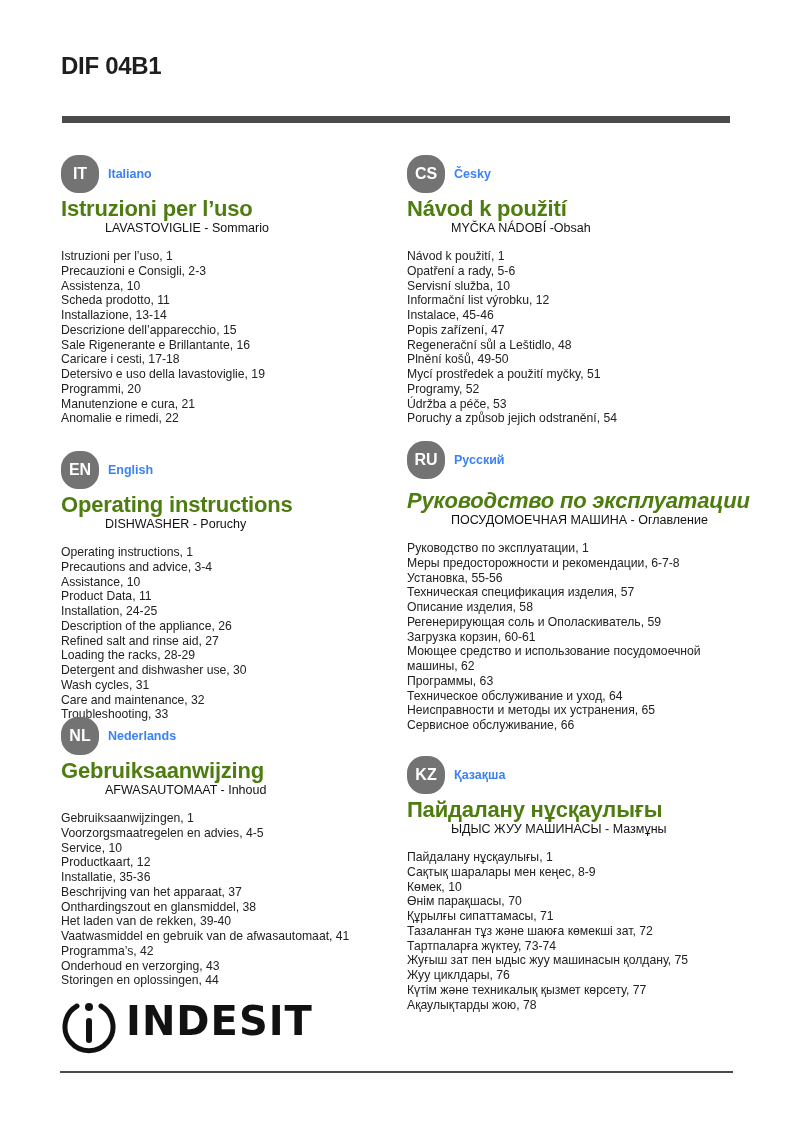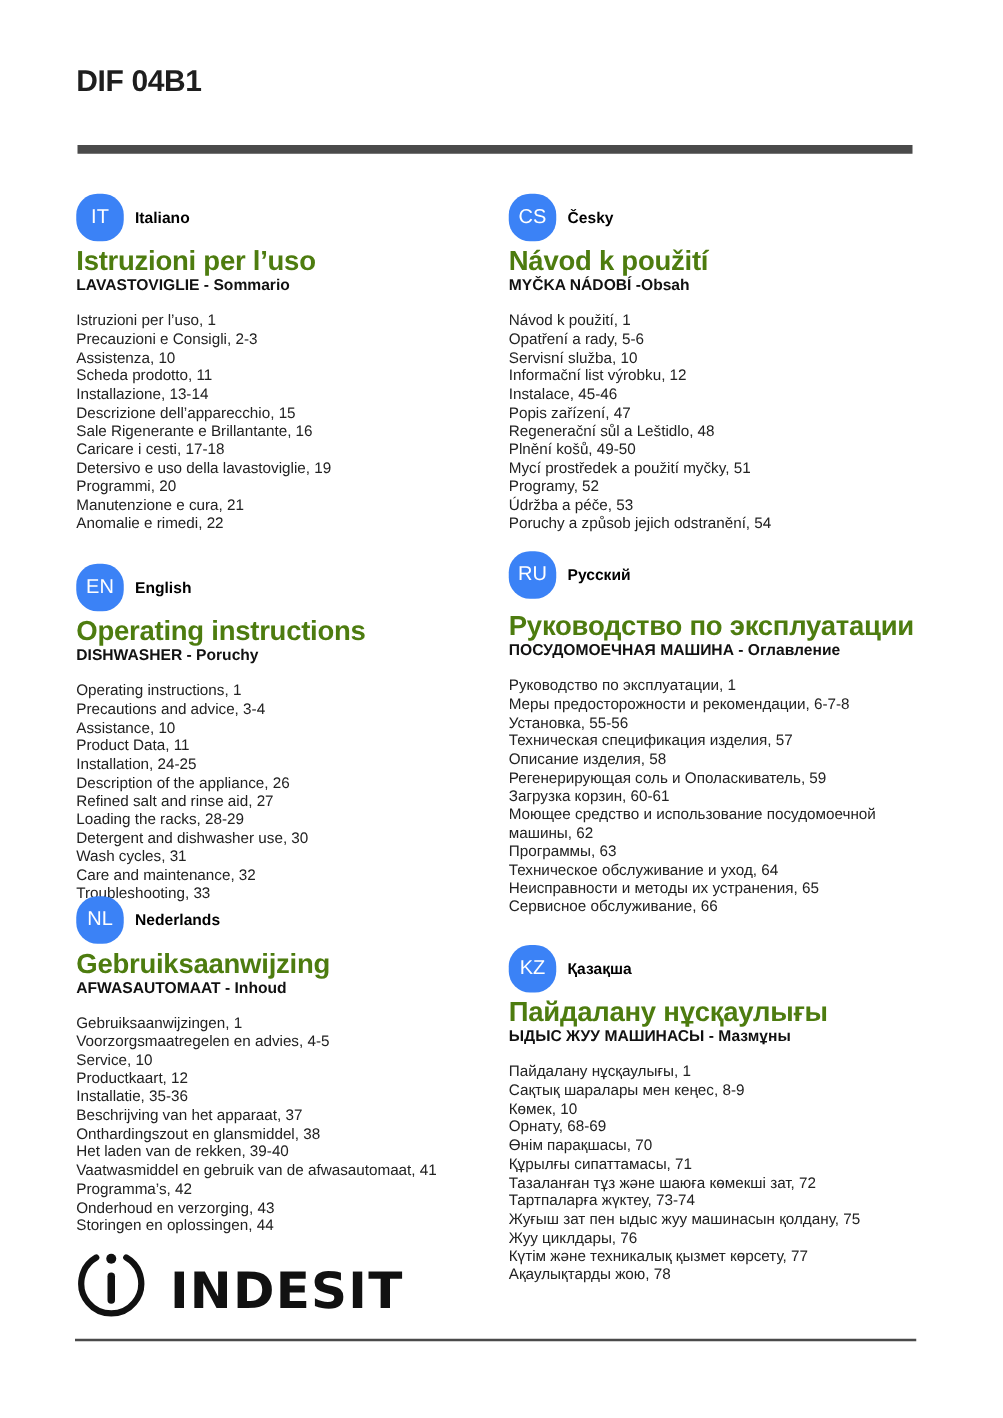--- a/index.html
+++ b/index.html
@@ -3,31 +3,31 @@
 <meta charset="utf-8">
 <style>
   html, body { margin:0; padding:0; background:#ffffff; }
   body { width:802px; height:1134px; position:relative; overflow:hidden;
          font-family:"Liberation Sans", "DejaVu Sans", sans-serif; color:#1a1a1a; }
   .model { position:absolute; left:61px; top:52px; font-size:24px; font-weight:bold;
            letter-spacing:-0.3px; color:#1e1e1e; }
   .topbar { position:absolute; left:62px; top:116px; width:668px; height:7px; background:#4a4a4a; }
   .section { position:absolute; width:340px; }
   .lang-head { display:flex; align-items:center; height:38px; }
-  .badge { width:38px; height:38px; background:#3b82f6; color:#fff; font-weight:normal;
+  .badge { width:38px; height:38px; background:#737373; color:#fff; font-weight:bold;
            font-size:16px; display:flex; align-items:center; justify-content:center;border-radius:17px; }
-  .lang-name { margin-left:9px; font-size:12.5px; font-weight:bold; color:#000000; }
+  .lang-name { margin-left:9px; font-size:12.5px; font-weight:bold; color:#3b82f6; }
   .title { font-size:22px; font-weight:bold; line-height:24px; margin-top:4px; color:#4d7c0f; white-space:nowrap; letter-spacing:-0.2px; }
-  .subtitle { font-size:12.5px; font-weight:bold; line-height:14px; color:#111; white-space:nowrap; }
+  .subtitle { font-size:12.5px; font-weight:normal; line-height:14px; color:#111; white-space:nowrap;margin-left:44px; }
   .toc { list-style:none; margin:14px 0 0 0; padding:0; }
   .toc li { font-size:12.2px; line-height:14.75px; color:#222; white-space:nowrap; }
   .toc li.wrap { white-space:normal; width:310px; }
-  .gap-ru .title { margin-top:10px; }
+  .gap-ru .title { margin-top:10px;font-style:italic; }
   .gap-kz .title { margin-top:4px; }
-  .logo { position:absolute; left:60px; top:998px; display:flex; align-items:flex-end;gap:10px; }
+  .logo { position:absolute; left:60px; top:998px; display:flex; align-items:flex-start; }
   .logo-text { font-size:40px; font-weight:bold; letter-spacing:1px; margin-left:8px; color:#111;
                font-family:"DejaVu Sans", sans-serif; }
   .bottombar { position:absolute; left:60px; top:1071px; width:673px; height:2px; background:#4a4a4a; }
 </style>
 </head>
 <body>
 
 <div class="model">DIF 04B1</div>
 <div class="topbar"></div>
 
@@ -150,21 +150,20 @@
   <div class="lang-head">
     <div class="badge">KZ</div>
     <div class="lang-name">Қазақша</div>
   </div>
   <div class="title">Пайдалану нұсқаулығы</div>
   <div class="subtitle">ЫДЫС ЖУУ МАШИНАСЫ - Мазмұны</div>
   <ul class="toc">
     <li>Пайдалану нұсқаулығы, 1</li>
     <li>Сақтық шаралары мен кеңес, 8-9</li>
     <li>Көмек, 10</li>
-    <li>Орнату, 68-69</li>
     <li>Өнім парақшасы, 70</li>
     <li>Құрылғы сипаттамасы, 71</li>
     <li>Тазаланған тұз және шаюға көмекші зат, 72</li>
     <li>Тартпаларға жүктеу, 73-74</li>
     <li>Жуғыш зат пен ыдыс жуу машинасын қолдану, 75</li>
     <li>Жуу циклдары, 76</li>
     <li>Күтім және техникалық қызмет көрсету, 77</li>
     <li>Ақаулықтарды жою, 78</li>
   </ul>
 </div>

